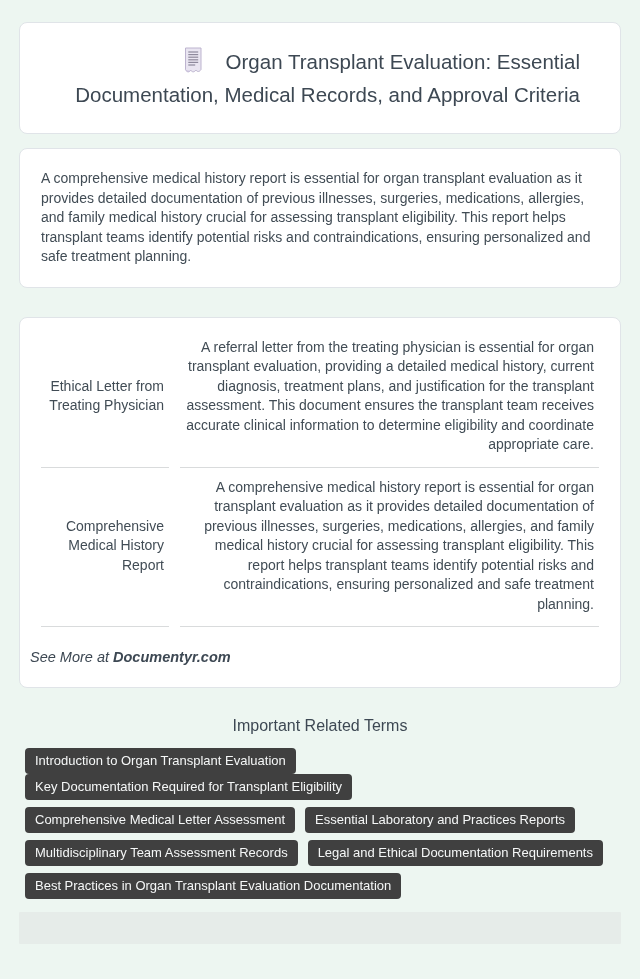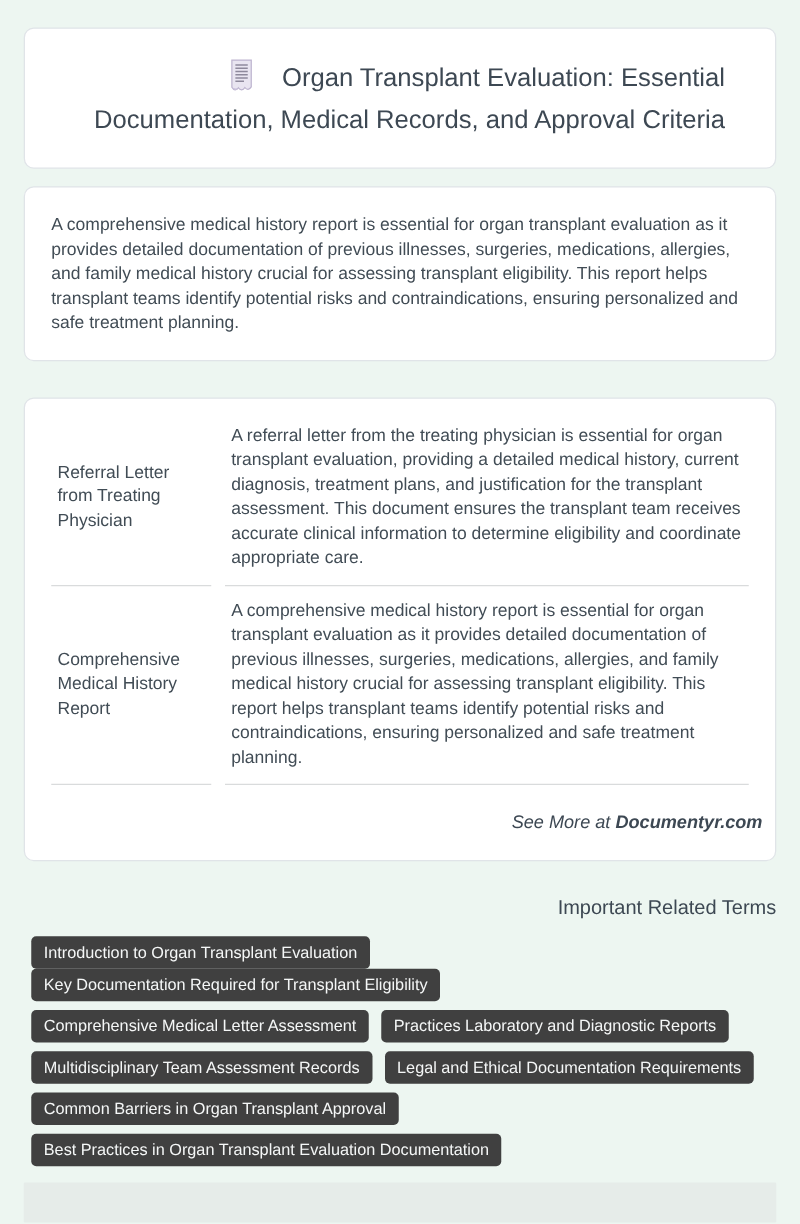--- a/index.html
+++ b/index.html
@@ -53,35 +53,36 @@
     border-spacing: 11px 0;
     width: 100%;
   }
   .terms-table td {
     border-bottom: 1px solid #d9dbdc;
     padding: 10px 5px 12px 5px;
     font-size: 14px;
     line-height: 19.5px;
     color: #414c55;
     vertical-align: middle;
+    text-align: right;
   }
   .terms-table td.term-cell { width: 118px; }
   .see-more {
-    text-align: right;
+    text-align: left;
     font-style: italic;
     font-size: 14.5px;
     color: #3d4853;
     margin: 22px 0 6px 0;
   }
   .see-more b { font-weight: bold; }
 
   
   .related-heading {
     margin: 0 0 13px 0;
-    text-align: right;
+    text-align: center;
     font-size: 16px;
     font-weight: 500;
     color: #3d4853;
   }
   .tags { padding-left: 6px; }
   .tag-row { margin-bottom: 7px; }
   .tag {
     display: inline-block;
     background: #404040;
     color: #f5f7f7;
@@ -132,45 +133,42 @@
   </div>
 
   <div class="card summary-card">
     <p>A comprehensive medical history report is essential for organ transplant evaluation as it provides detailed documentation of previous illnesses, surgeries, medications, allergies, and family medical history crucial for assessing transplant eligibility. This report helps transplant teams identify potential risks and contraindications, ensuring personalized and safe treatment planning.</p>
   </div>
 
   <div class="card table-card">
     <table class="terms-table">
       <tbody>
         <tr>
-          <td class="term-cell">Referral Letter from Treating Physician</td>
+          <td class="term-cell">Ethical Letter from Treating Physician</td>
           <td class="desc-cell">A referral letter from the treating physician is essential for organ transplant evaluation, providing a detailed medical history, current diagnosis, treatment plans, and justification for the transplant assessment. This document ensures the transplant team receives accurate clinical information to determine eligibility and coordinate appropriate care.</td>
         </tr>
         <tr>
           <td class="term-cell">Comprehensive Medical History Report</td>
           <td class="desc-cell">A comprehensive medical history report is essential for organ transplant evaluation as it provides detailed documentation of previous illnesses, surgeries, medications, allergies, and family medical history crucial for assessing transplant eligibility. This report helps transplant teams identify potential risks and contraindications, ensuring personalized and safe treatment planning.</td>
         </tr>
       </tbody>
     </table>
     <div class="see-more"><span>See More at </span><b>Documentyr.com</b></div>
   </div>
 
   <h2 class="related-heading">Important Related Terms</h2>
   <div class="tags">
     <div class="tag-row">
       <span class="tag">Introduction to Organ Transplant Evaluation</span><span class="tag">Key Documentation Required for Transplant Eligibility</span>
     </div>
     <div class="tag-row">
-      <span class="tag">Comprehensive Medical Letter Assessment</span><span class="tag">Practices Laboratory and Diagnostic Reports</span>
+      <span class="tag">Comprehensive Medical Letter Assessment</span><span class="tag">Essential Laboratory and Practices Reports</span>
     </div>
     <div class="tag-row">
       <span class="tag">Multidisciplinary Team Assessment Records</span><span class="tag">Legal and Ethical Documentation Requirements</span>
-    </div>
-    <div class="tag-row">
-      <span class="tag">Common Barriers in Organ Transplant Approval</span>
     </div>
     <div class="tag-row">
       <span class="tag">Best Practices in Organ Transplant Evaluation Documentation</span>
     </div>
   </div>
 
   <div class="footer-bar">
     
   </div>
 

